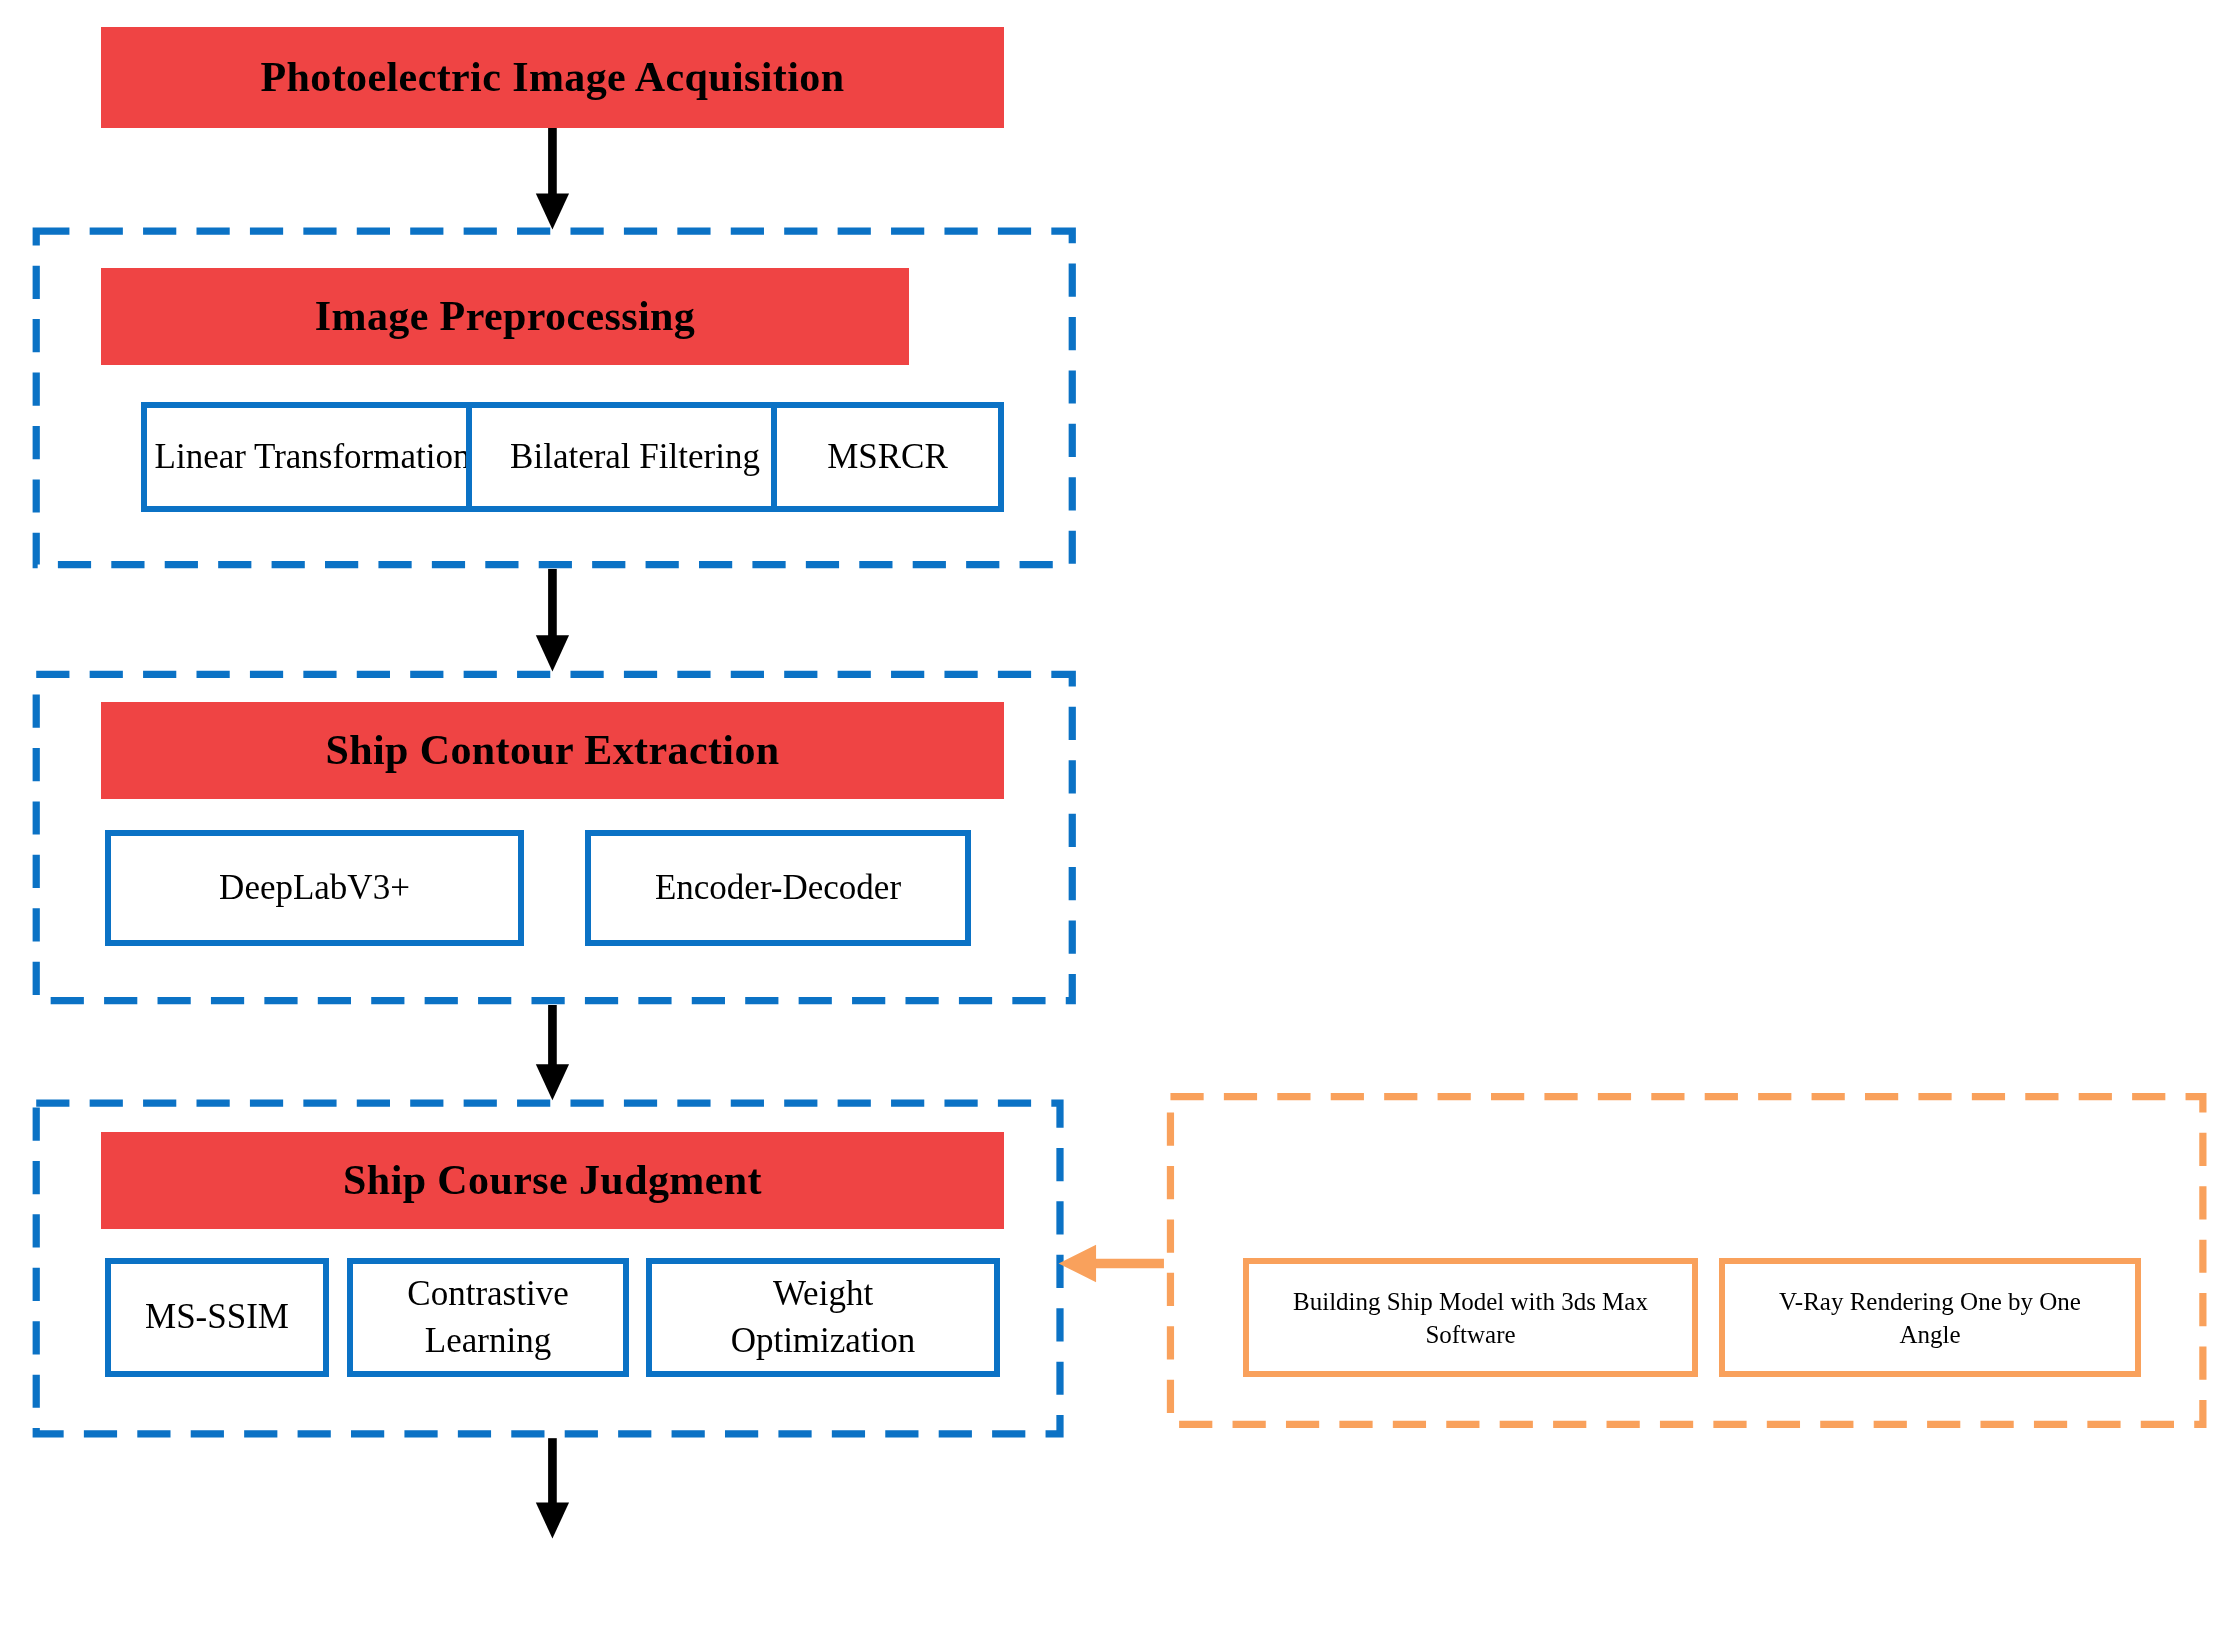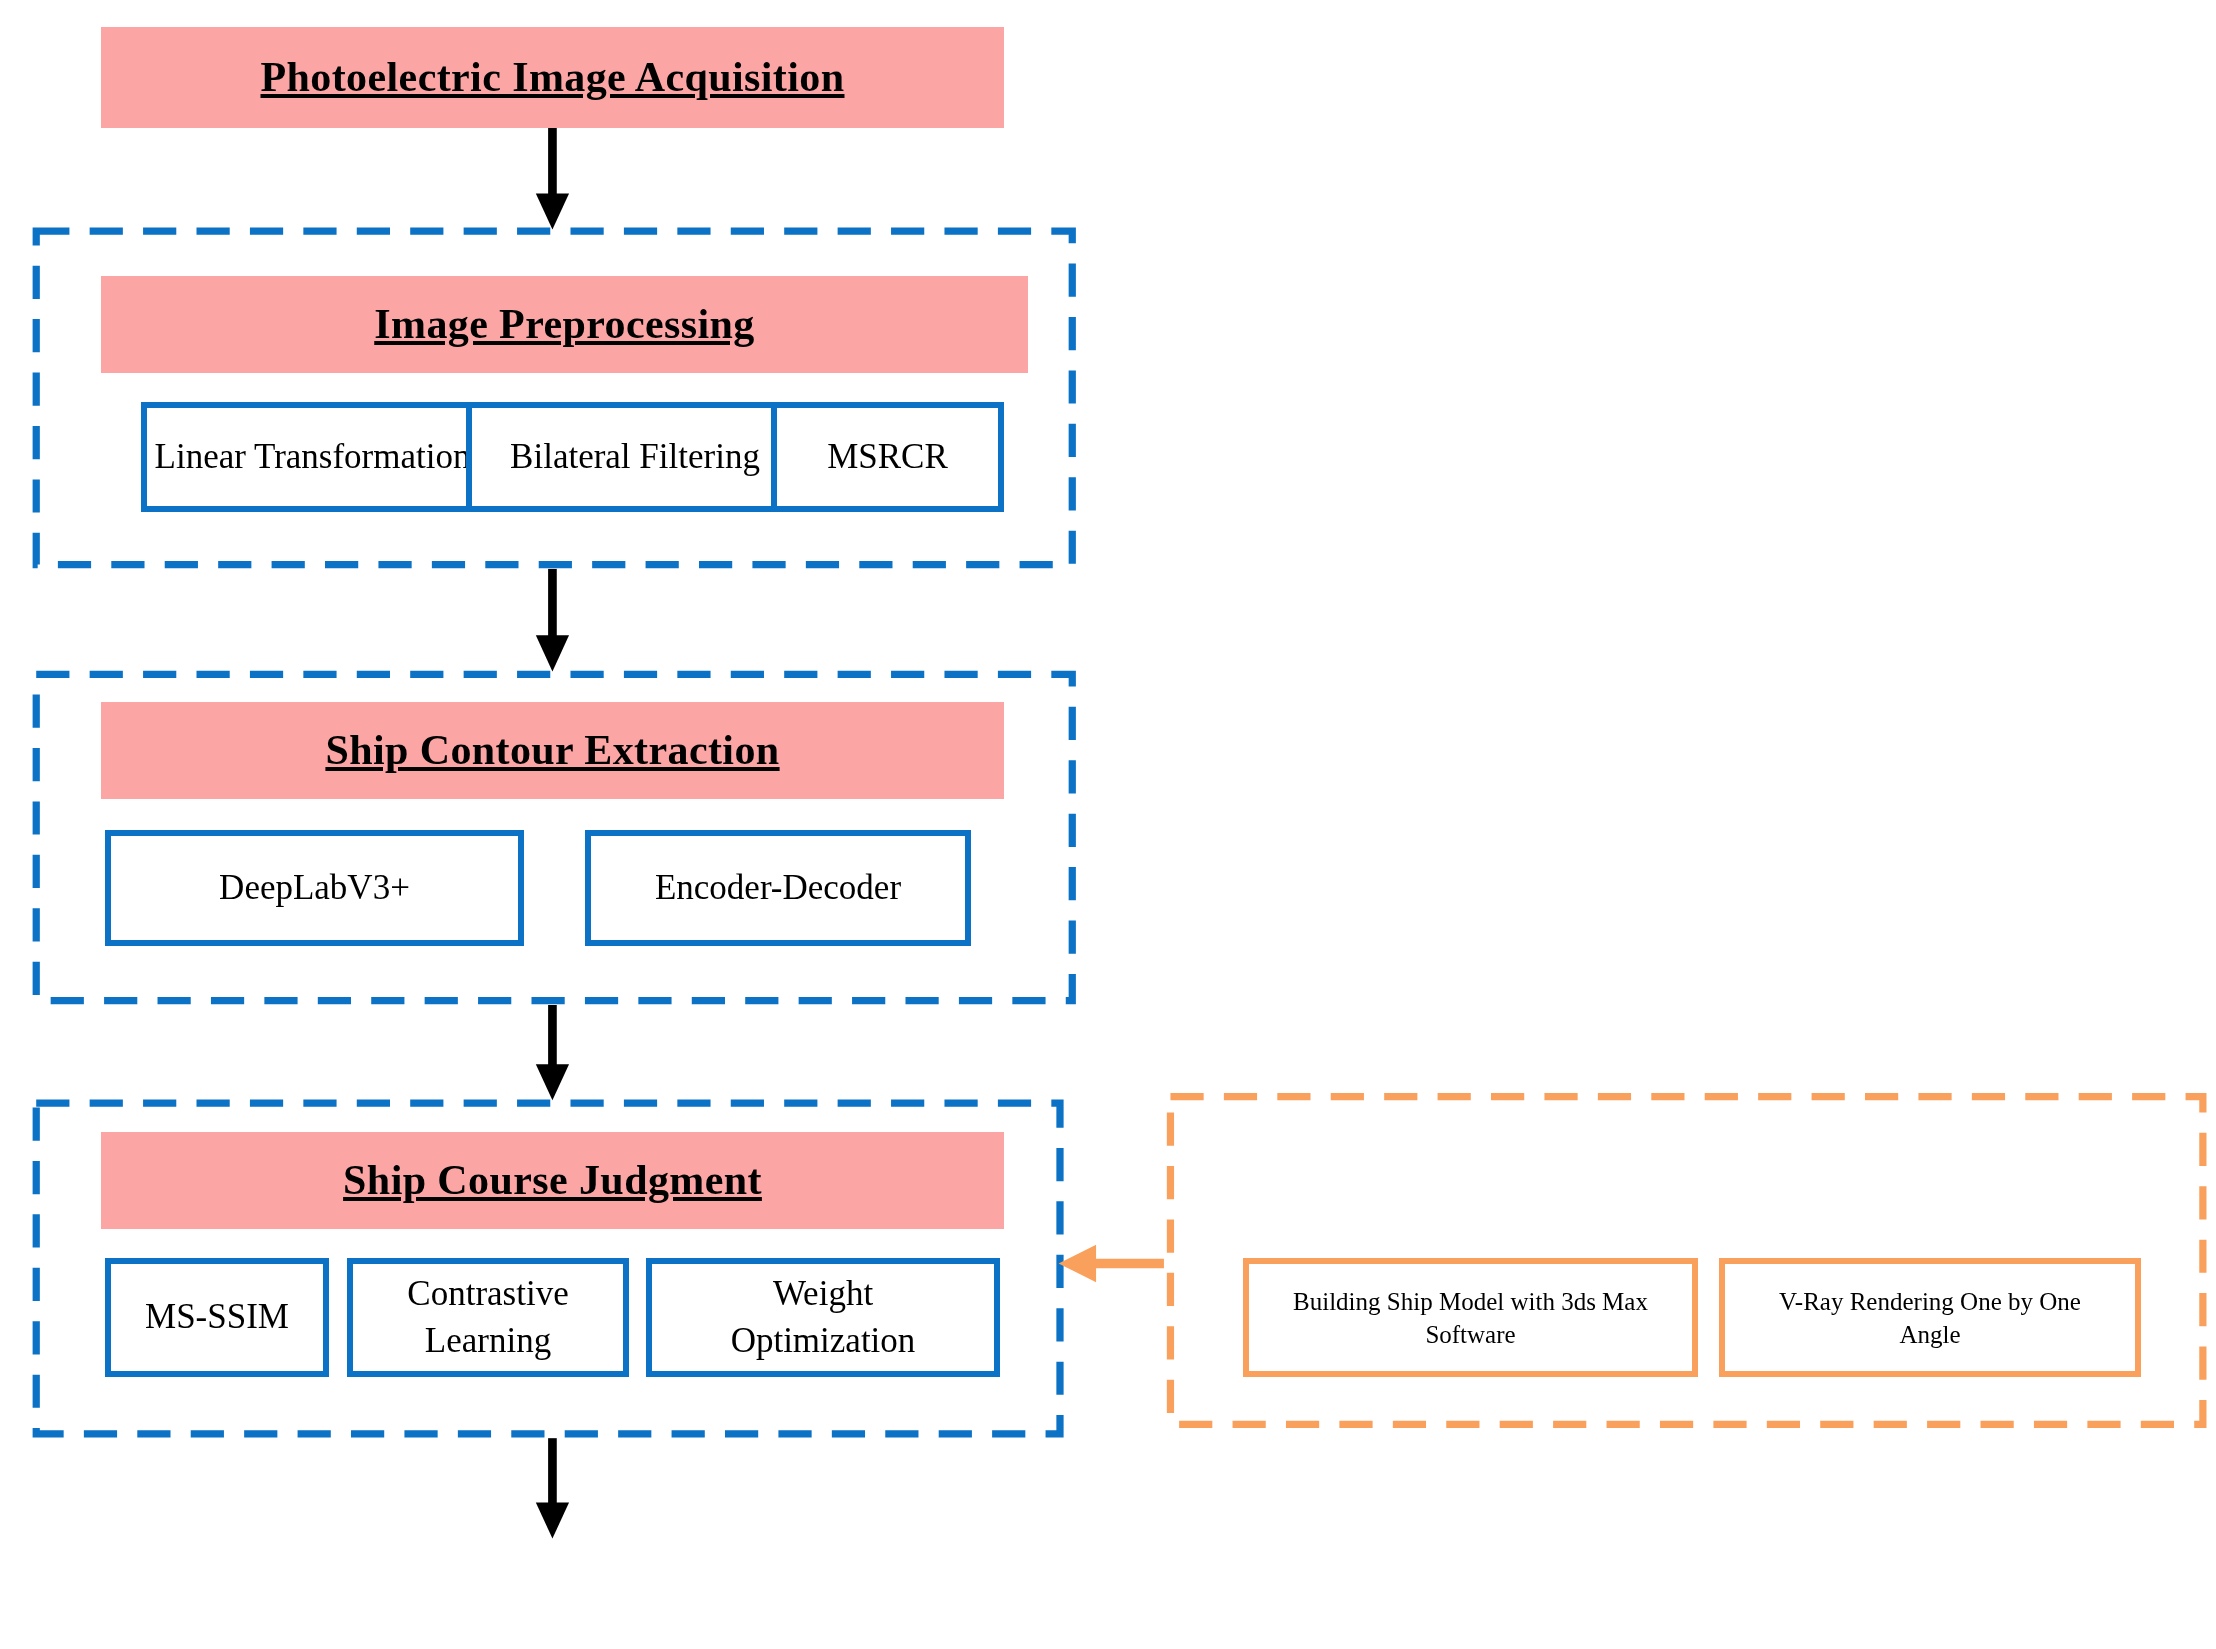--- a/index.html
+++ b/index.html
@@ -20,21 +20,21 @@
   }
   .box {
     position: absolute;
     box-sizing: border-box;
     display: flex;
     align-items: center;
     justify-content: center;
     text-align: center;
     z-index: 1;
   }
-  .fill-cyan   { background: #fca5a5; text-decoration: underline; }
+  .fill-cyan   { background: #ef4444; }
   .fill-orange { background: #F9A15C; }
   .hdr {
     font-weight: bold;
     font-size: 42px;
     line-height: 1.1;
     letter-spacing: 0.4px;
   }
   .sub {
     background: #ffffff;
     border: 6.5px solid #0B72C5;
@@ -82,21 +82,21 @@
     <g>
       <line x1="1612" y1="1750" x2="1512" y2="1750" stroke="#F9A15C" stroke-width="13"></line>
       <polygon points="1466,1750 1518,1724 1518,1776" fill="#F9A15C"></polygon>
     </g>
   </svg>
 
   <div class="box fill-cyan hdr" style="left:101px; top:27px; width:903px; height:101px;">
     <span>Photoelectric Image Acquisition</span>
   </div>
 
-  <div class="box fill-cyan hdr" style="left:101px; top:276px; width:927px; height:97px;">
+  <div class="box fill-cyan hdr" style="left:101px; top:268px; width:808px; height:97px;">
     <span>Image Preprocessing</span>
   </div>
   <div class="box sub" style="left:105px; top:402px; width:343px; height:110px;margin-left:36px;">
     <span>Linear Transformation</span>
   </div>
   <div class="box sub" style="left:466px; top:402px; width:338px; height:110px;">
     <span>Bilateral Filtering</span>
   </div>
   <div class="box sub" style="left:771px; top:402px; width:233px; height:110px;">
     <span>MSRCR</span>

